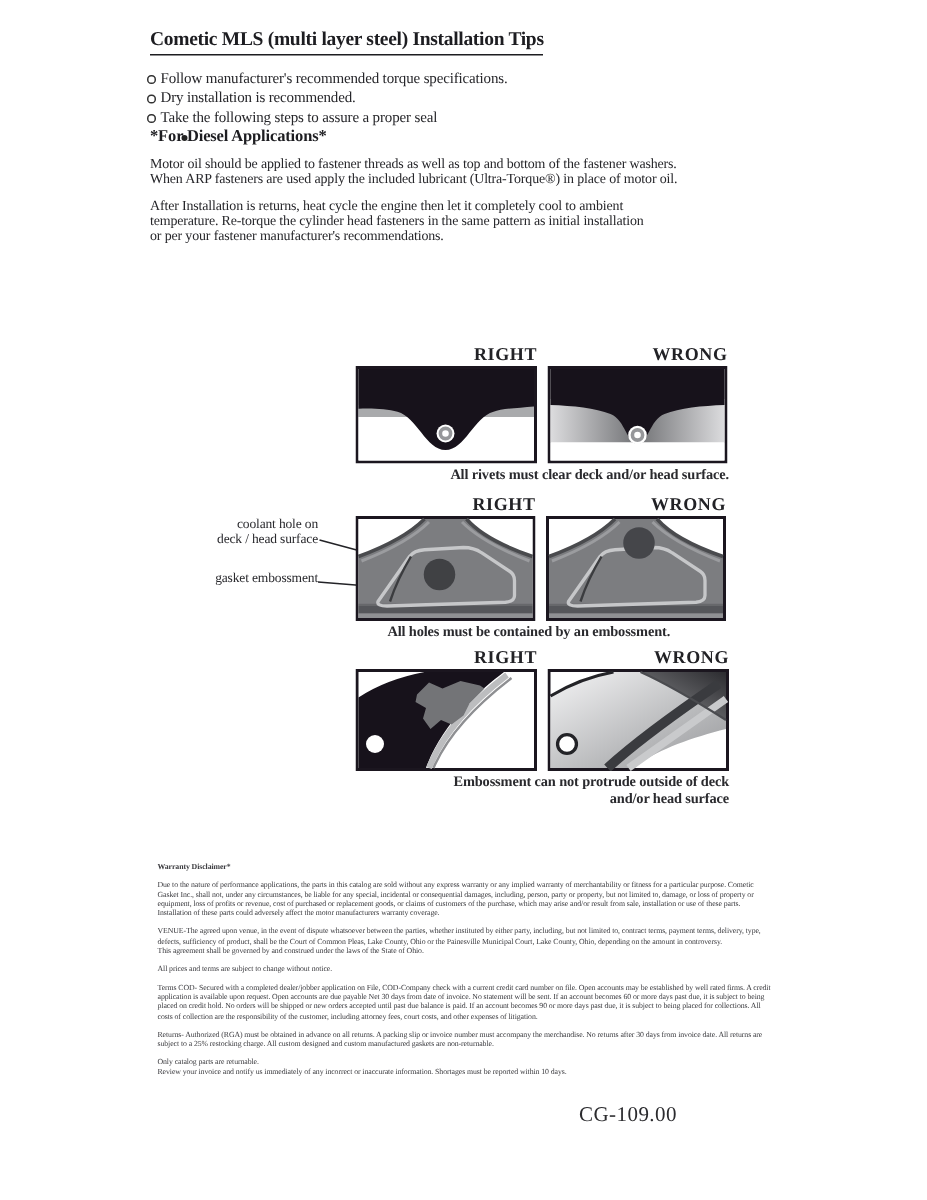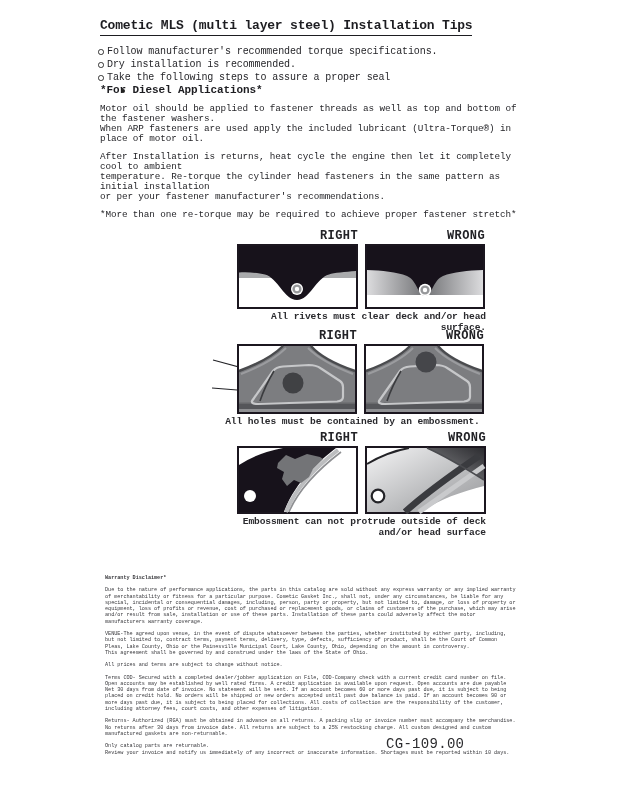--- a/index.html
+++ b/index.html
@@ -1,18 +1,18 @@
 <!DOCTYPE html>
 <html><head>
 <meta charset="utf-8">
 <style>
   html,body{margin:0;padding:0;background:#ffffff;}
   .doc{
     position:relative;width:618px;height:800px;background:#ffffff;
-    font-family:Liberation Mono, monospace;color:#26262a;
+    font-family:Liberation Serif, serif;color:#26262a;
     overflow:hidden;
   }
   .content{position:absolute;left:95px;top:16px;width:440px;}
   .title{
     display:inline-block;font-size:13px;font-weight:bold;letter-spacing:-0.2px;
     margin:2px 0 0 5px;color:#1d1d21;border-bottom:1.6px solid #1d1d21;padding-bottom:1.5px;
   }
   ul.tips{list-style:none;margin:9px 0 0 0;padding:0;font-size:10px;line-height:13px;}
   ul.tips li{position:relative;padding-left:12px;letter-spacing:-0.1px;}
   ul.tips li .b-open{
@@ -77,21 +77,20 @@
       <li class="sub">
         <span class="b-solid"></span>
       </li>
     </ul>
     <div class="h2">*For Diesel Applications*</div>
     <p class="body pre">Motor oil should be applied to fastener threads as well as top and bottom of the fastener washers.
 When ARP fasteners are used apply the included lubricant (Ultra-Torque®) in place of motor oil.</p>
     <p class="body pre">After Installation is returns, heat cycle the engine then let it completely cool to ambient
 temperature. Re-torque the cylinder head fasteners in the same pattern as initial installation
 or per your fastener manufacturer's recommendations.</p>
-    <p class="body">*More than one re-torque may be required to achieve proper fastener stretch*</p>
   </div>
 
   <div class="drow" style="left:237px;top:229px;width:249px;">
     <div class="dhead">
       <span class="dlabel" style="width:121px;">RIGHT</span>
       <span class="dlabel gap7" style="width:120px;">WRONG</span>
     </div>
     <div class="dimgs">
       <svg width="121" height="65" viewBox="0 0 121 65">
         <rect x="1" y="1" width="119" height="63" fill="#ffffff" stroke="#1b161f" stroke-width="2"></rect>
@@ -117,20 +116,25 @@
         <rect x="61" y="22" width="57" height="29" fill="url(#g1r)"></rect>
         <rect x="2" y="51" width="116" height="12" fill="#ffffff"></rect>
         <path d="M2,2 H118 V26 C103,26.5 88,28 78,32 C68,36 67,52 60,52 C53,52 52,36 42,32 C32,28 17,26.5 2,26 Z" fill="#17121b"></path>
         <circle cx="60" cy="46" r="6.2" fill="#ffffff"></circle>
         <circle cx="60" cy="46" r="3.4" fill="#ffffff" stroke="#96979a" stroke-width="2.4"></circle>
       </svg>
     </div>
     <div class="dcap">All rivets must clear deck and/or head surface.</div>
   </div>
 
+  <div class="ann">
+    <div class="pre">coolant hole on
+deck / head surface</div>
+    <div class="lbl2">gasket embossment</div>
+  </div>
   <svg class="leaders" width="185" height="60" viewBox="0 0 185 60">
     <line x1="95" y1="16" x2="173" y2="37" stroke="#232327" stroke-width="1.1"></line>
     <line x1="94" y1="44" x2="144" y2="48" stroke="#232327" stroke-width="1.1"></line>
   </svg>
   <div class="drow" style="left:237px;top:329px;width:249px;">
     <div class="dhead">
       <span class="dlabel" style="width:120px;">RIGHT</span>
       <span class="dlabel gap7" style="width:120px;">WRONG</span>
     </div>
     <div class="dimgs">

